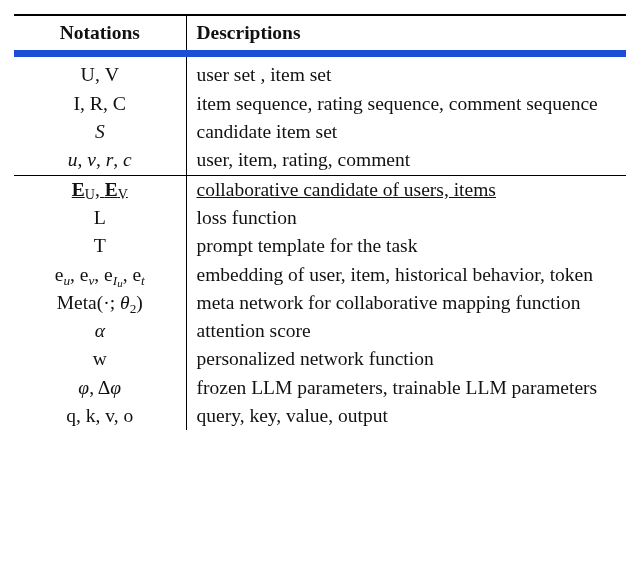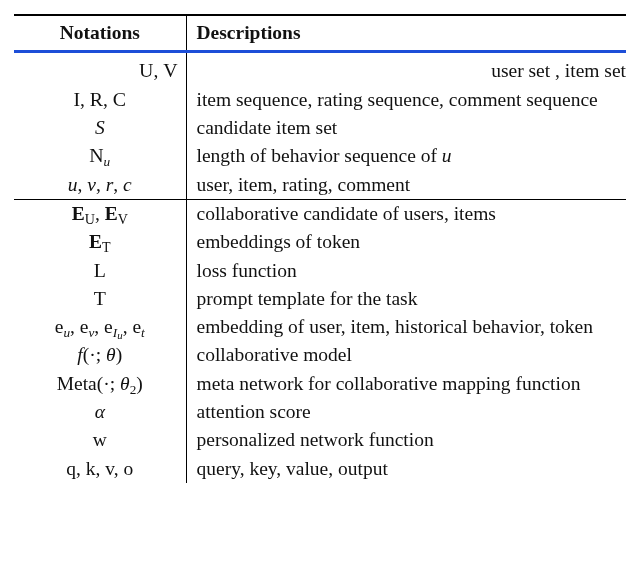--- a/index.html
+++ b/index.html
@@ -25,34 +25,34 @@
       width: 172px;
       text-align: center;
       padding: 0 8px;
     }
     .col-desc {
       padding-left: 10px;
     }
     thead td {
       font-weight: bold;
       border-top: 2px solid #000;
-      border-bottom: 3px solid #1d4ed8;
+      border-bottom: 7px solid #1d4ed8;
       padding-top: 4px;
       padding-bottom: 4px;
     }
     .col-sep {
       border-left: 1px solid #000;
       margin-left: 41px;
     }
     .group-sep td {
       border-top: 1px solid #000;
+      text-decoration: underline;
     }
     tbody tr:first-child td {
       padding-top: 4px;
-      text-align: right;
     }
     .script {
       font-family: "URW Chancery L", "Apple Chancery", "Brush Script MT", "Segoe Script", cursive;
       font-size: 1.02em;
     }
     .rm { font-style: normal; font-family: "Times New Roman", Georgia, serif; }
     .sub-script { font-family: "URW Chancery L", "Apple Chancery", "Brush Script MT", "Segoe Script", cursive; font-size: 0.72em; position: relative; top: 0.28em; }
     .sub-it { font-style: italic; font-size: 0.68em; position: relative; top: 0.32em; }
     .sub-rm { font-style: normal; font-size: 0.68em; position: relative; top: 0.32em; }
     .it { font-style: italic; }
@@ -75,63 +75,55 @@
     </tr>
     <tr>
       <td class="col-notation"><span class="script">I</span><span class="rm">, </span><span class="script">R</span><span class="rm">, </span><span class="script">C</span></td>
       <td class="col-desc col-sep">item sequence, rating sequence, comment sequence</td>
     </tr>
     <tr>
       <td class="col-notation"><span class="it">S</span></td>
       <td class="col-desc col-sep">candidate item set</td>
     </tr>
     <tr>
-      <td class="col-notation"><span class="script">N</span><span class="sub-it">u</span></td>
-      <td class="col-desc col-sep">length of behavior sequence of <span class="it">u</span></td>
-    </tr>
-    <tr>
       <td class="col-notation"><span class="it">u</span><span class="rm">, </span><span class="it">v</span><span class="rm">, </span><span class="it">r</span><span class="rm">, </span><span class="it">c</span></td>
       <td class="col-desc col-sep">user, item, rating, comment</td>
     </tr>
 
     <tr class="group-sep">
       <td class="col-notation"><span class="bf rm">E</span><span class="sub-script">U</span><span class="rm">, </span><span class="bf rm">E</span><span class="sub-script">V</span></td>
       <td class="col-desc col-sep">collaborative candidate of users, items</td>
-    </tr>
-    <tr>
-      <td class="col-notation"><span class="bf rm">E</span><span class="sub-script">T</span></td>
-      <td class="col-desc col-sep">embeddings of token</td>
     </tr>
     <tr>
       <td class="col-notation"><span class="script">L</span></td>
       <td class="col-desc col-sep">loss function</td>
     </tr>
     <tr>
       <td class="col-notation"><span class="script">T</span></td>
       <td class="col-desc col-sep">prompt template for the task</td>
     </tr>
     <tr>
       <td class="col-notation"><span class="rm">e</span><span class="sub-it">u</span><span class="rm">, e</span><span class="sub-it">v</span><span class="rm">, e</span><span class="sub-it">I<span class="sub-it" style="top:0.18em;font-size:0.82em;">u</span></span><span class="rm">, e</span><span class="sub-it">t</span></td>
       <td class="col-desc col-sep">embedding of user, item, historical behavior, token</td>
     </tr>
     <tr>
-      <td class="col-notation"><span class="it">f</span><span class="rm">(·; </span><span class="it">θ</span><span class="rm">)</span></td>
-      <td class="col-desc col-sep">collaborative model</td>
-    </tr>
-    <tr>
       <td class="col-notation"><span class="rm">Meta(·; </span><span class="it">θ</span><span class="sub-rm">2</span><span class="rm">)</span></td>
       <td class="col-desc col-sep">meta network for collaborative mapping function</td>
     </tr>
     <tr>
       <td class="col-notation"><span class="it">α</span></td>
       <td class="col-desc col-sep">attention score</td>
     </tr>
     <tr>
       <td class="col-notation"><span class="rm">w</span></td>
       <td class="col-desc col-sep">personalized network function</td>
     </tr>
     <tr>
+      <td class="col-notation"><span class="it">φ</span><span class="rm">, Δ</span><span class="it">φ</span></td>
+      <td class="col-desc col-sep">frozen LLM parameters, trainable LLM parameters</td>
+    </tr>
+    <tr>
       <td class="col-notation"><span class="rm">q, k, v, o</span></td>
       <td class="col-desc col-sep">query, key, value, output</td>
     </tr>
 
   </tbody>
 </table>
 
 </body></html>

